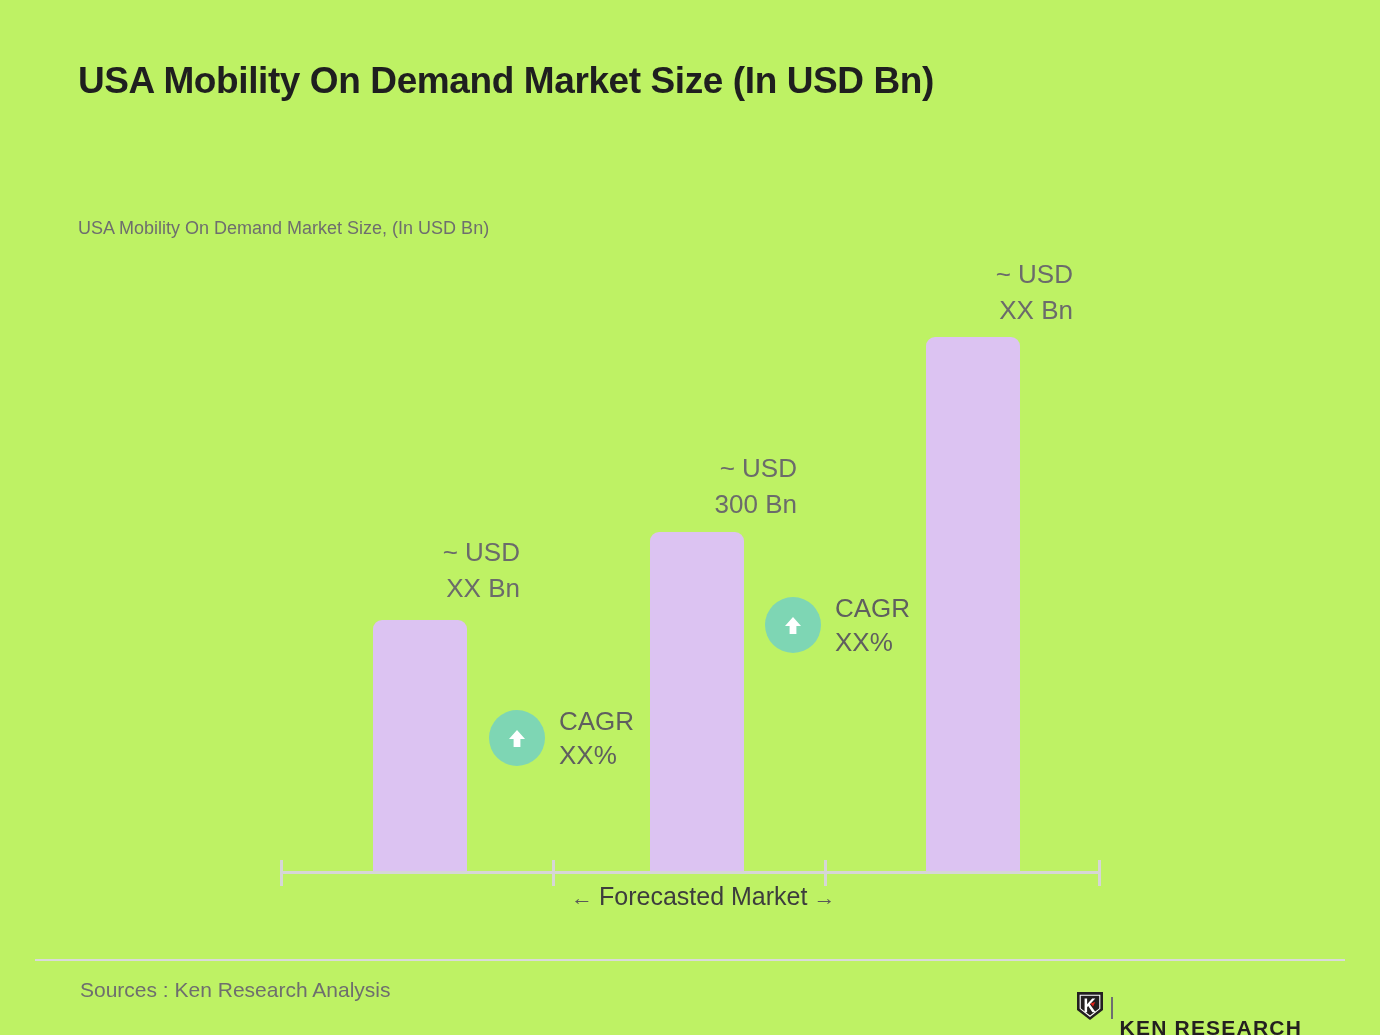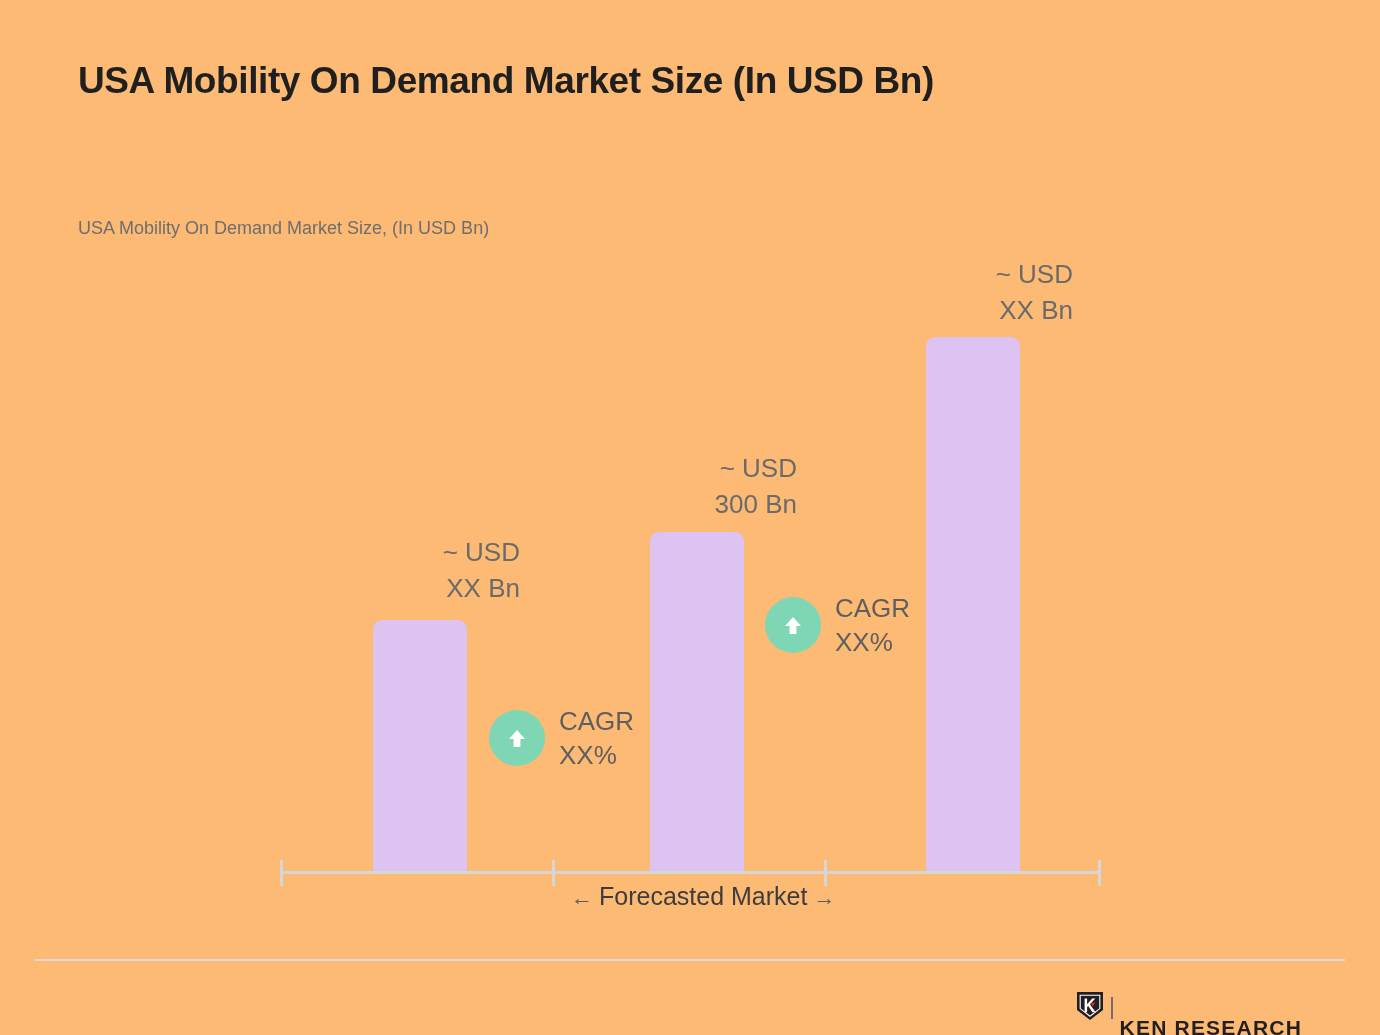--- a/index.html
+++ b/index.html
@@ -8,21 +8,21 @@
     background: #ffffff;
   }
   body {
     font-family: "Liberation Sans", sans-serif;
     -webkit-font-smoothing: antialiased;
   }
   .slide {
     position: relative;
     width: 1380px;
     height: 1035px;
-    background: #fdba74;
+    background: #bef264;
     overflow: hidden;
   }
 
   
   .title {
     position: absolute;
     left: 78px;
     top: 60px;
     font-size: 37px;
     font-weight: bold;
@@ -223,20 +223,21 @@
     <div class="axis-tick" style="left:1098px;"></div>
 
 
     <div class="axis-caption" style="left:565px;">
       <span class="arrow">←</span><span>Forecasted Market</span><span class="arrow">→</span>
     </div>
   </div>
 
   <div class="footer-rule"></div>
 
+  <div class="sources">Sources : Ken Research Analysis</div>
 
   <div class="logo">
     <span>
       <svg width="28" height="30" viewBox="0 0 28 30" aria-hidden="true">
         <path d="M1 1 H27 V19 L14 29 L1 19 Z" fill="#231f20"></path>
         <path d="M4.2 4.2 H23.8 V17.6 L14 25.3 L4.2 17.6 Z" fill="none" stroke="#ffffff" stroke-width="1.1"></path>
         <path d="M8.6 7.4 H11.1 V13.2 L16.2 7.4 H19.3 L13.9 13.3 L19.6 21.2 H16.4
                  L12.2 15.1 L11.1 16.3 V21.2 H8.6 Z" fill="#ffffff"></path>
         <path d="M14.4 12.6 L19.2 11.0 L17.1 15.4 Z" fill="#e32219"></path>
       </svg>

